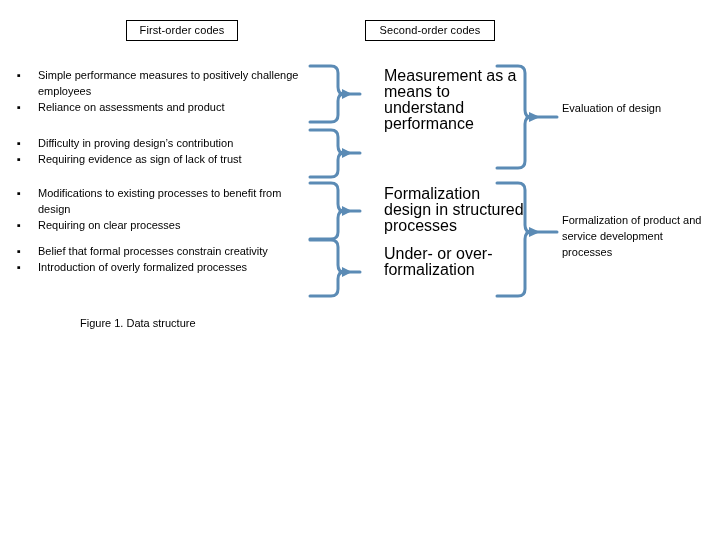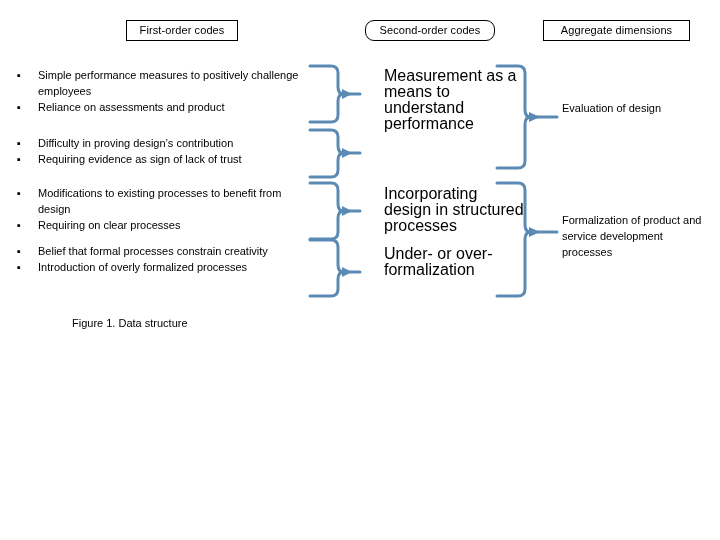--- a/index.html
+++ b/index.html
@@ -33,21 +33,21 @@
     line-height: 1;
     color: #000000;
     display: flex;
     align-items: center;
     justify-content: center;
     letter-spacing: 0.1px;
     white-space: nowrap;
     box-sizing: border-box;
   }
   #hdr-first  { left: 126px; top: 20px; width: 112px; height: 21px; }
-  #hdr-second { left: 365px; top: 20px; width: 130px; height: 21px; border-radius: 9px; }
+  #hdr-second { left: 365px; top: 20px; width: 130px; height: 21px; }
   #hdr-aggregate { left: 543px; top: 20px; width: 147px; height: 21px; }
 
   
   .bullet-group {
     position: absolute;
     left: 14px;
     width: 300px;
   }
   .bullet-row {
     position: relative;
@@ -98,21 +98,21 @@
     font-size: 11px;
     line-height: 16px;
     color: #000000;
   }
   #agg-1 { top: 100px; }
   #agg-2 { top: 212px; }
 
   
   #caption {
     position: absolute;
-    left: 25px;
+    left: 33px;
     top: 316px;
     font-size: 11px;
     line-height: 14px;
     color: #000000;
     padding-left: 47px;
   }
 
   
   #brace-layer {
     position: absolute;
@@ -124,21 +124,20 @@
 </style>
 </head>
 <body>
 
 <div class="canvas">
 
   <div class="col-header" id="hdr-first">First-order codes</div>
 
   <div class="col-header" id="hdr-second">Second-order codes</div>
 
-  <div class="col-header" id="hdr-aggregate">Aggregate dimensions</div>
 
   <div class="bullet-group" id="fo-group-1">
     <div class="bullet-row">
       <span class="bullet-mark">▪</span>
       <span class="bullet-text">Simple performance measures to positively challenge employees</span>
     </div>
     <div class="bullet-row">
       <span class="bullet-mark">▪</span>
       <span class="bullet-text">Reliance on assessments and product</span>
     </div>
@@ -171,21 +170,21 @@
       <span class="bullet-mark">▪</span>
       <span class="bullet-text">Belief that formal processes constrain creativity</span>
     </div>
     <div class="bullet-row">
       <span class="bullet-mark">▪</span>
       <span class="bullet-text">Introduction of overly formalized processes</span>
     </div>
   </div>
 
   <div class="second-order" id="so-1">Measurement as a means to understand performance</div>
-  <div class="second-order" id="so-3">Incorporating design in structured processes</div>
+  <div class="second-order" id="so-3">Formalization design in structured processes</div>
   <div class="second-order" id="so-4">Under- or over-formalization</div>
 
   <div class="aggregate" id="agg-1">Evaluation of design</div>
   <div class="aggregate" id="agg-2">Formalization of product and service development processes</div>
 
   <div id="caption">Figure 1. Data structure</div>
 
   <svg id="brace-layer" viewBox="0 0 720 540" width="720" height="540">
 
     <g fill="none" stroke="#5B8BB5" stroke-width="3" stroke-linecap="round" stroke-linejoin="round">

